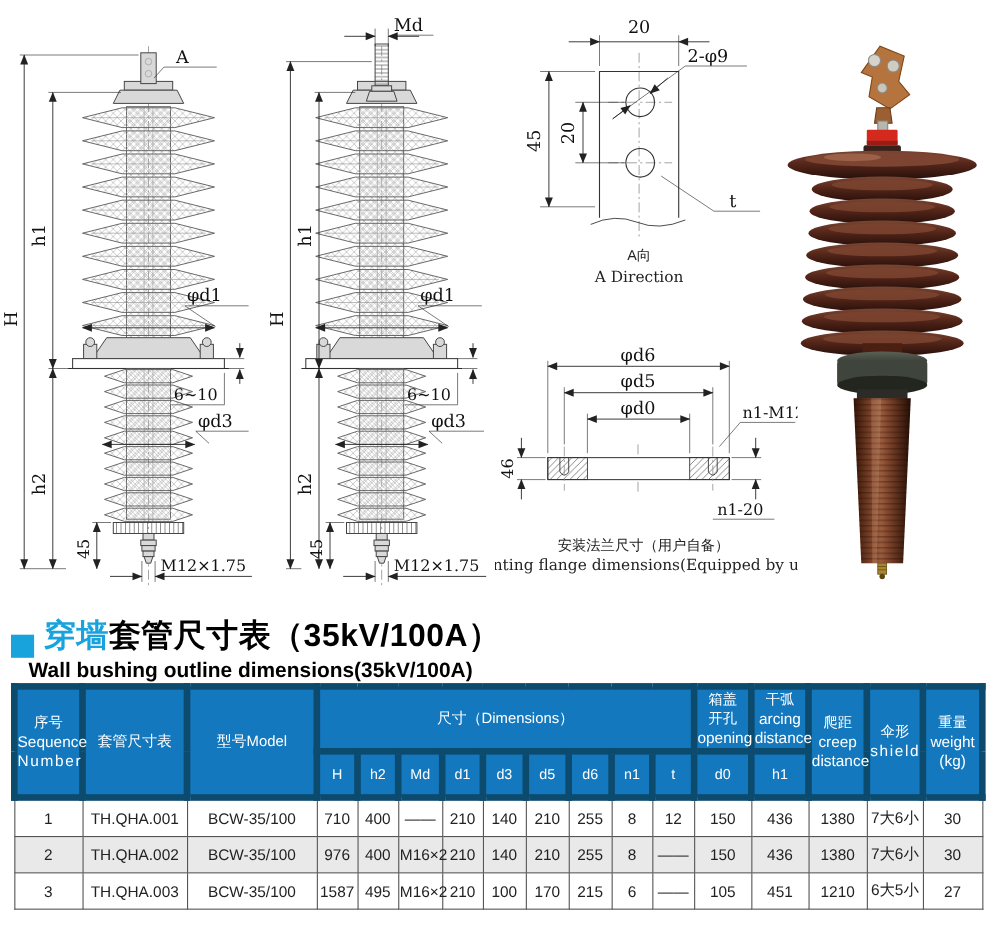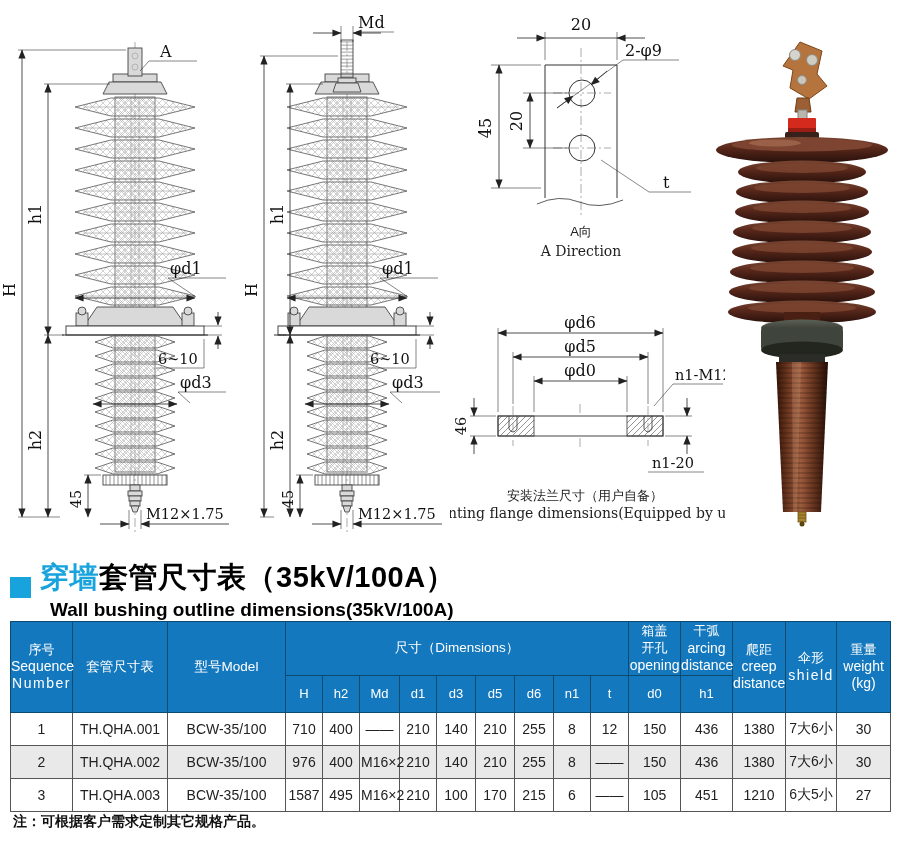--- a/index.html
+++ b/index.html
@@ -23,27 +23,27 @@
   .dls{font-family:"DejaVu Serif",serif;font-size:14.5px;fill:#111;}
   .cap-zh{font-family:"Liberation Sans",sans-serif;font-size:13px;fill:#222;}
   .cap-en{font-family:"DejaVu Serif",serif;font-size:14px;fill:#222;}
 
   
   .section-title{position:absolute;left:10px;top:558px;}
   .t-row{display:flex;align-items:flex-end;gap:9px;}
   .sq{width:21px;height:21px;background:var(--accent,#19a3dc);}
   .zh{font-size:29px;font-weight:700;color:#000;letter-spacing:.5px;white-space:nowrap;}
   .zh .hl{color:var(--accent,#19a3dc);}
-  .en-sub{font-size:19px;font-weight:700;color:#000;margin:1px 0 0 40px;}
+  .en-sub{font-size:19px;font-weight:700;color:#000;margin:1px 0 0 16px;}
 
   
   .dim-table{position:absolute;left:10px;top:621px;width:880px;border-collapse:collapse;
              table-layout:fixed;text-align:center;color:#222;border:1.5px solid #444;}
   .dim-table th{background:var(--thead,#1478be);color:#fff;font-weight:400;
-                border:1px solid #0c4a6e;padding:1px 0;vertical-align:middle;}
+                border:6px solid #0c4a6e;padding:1px 0;vertical-align:middle;}
   .dim-table td{border:1px solid #555;font-size:14px;height:32px;background:#fff;padding:0 1px;}
   .dim-table tr.alt td{background:var(--rowalt,#e9e9e9);}
   .hrow1 th{height:49px;}
   .hrow2 th{height:34px;font-size:13px;}
   .l1{font-size:13px;line-height:1.3;}
   .l1b{font-size:13.5px;}
   .l2{font-size:14px;line-height:1.2;}
   .lsp{letter-spacing:1.5px;}
   .cn{font-size:13px;margin-left:44px;}
 
@@ -529,14 +529,13 @@
         <td>——</td>
         <td>105</td>
         <td>451</td>
         <td>1210</td>
         <td class="cn">6大5小</td>
         <td>27</td>
       </tr>
     </tbody>
   </table>
 
-  <div class="footnote">注：可根据客户需求定制其它规格产品。</div>
 </div>
 
 </body></html>

